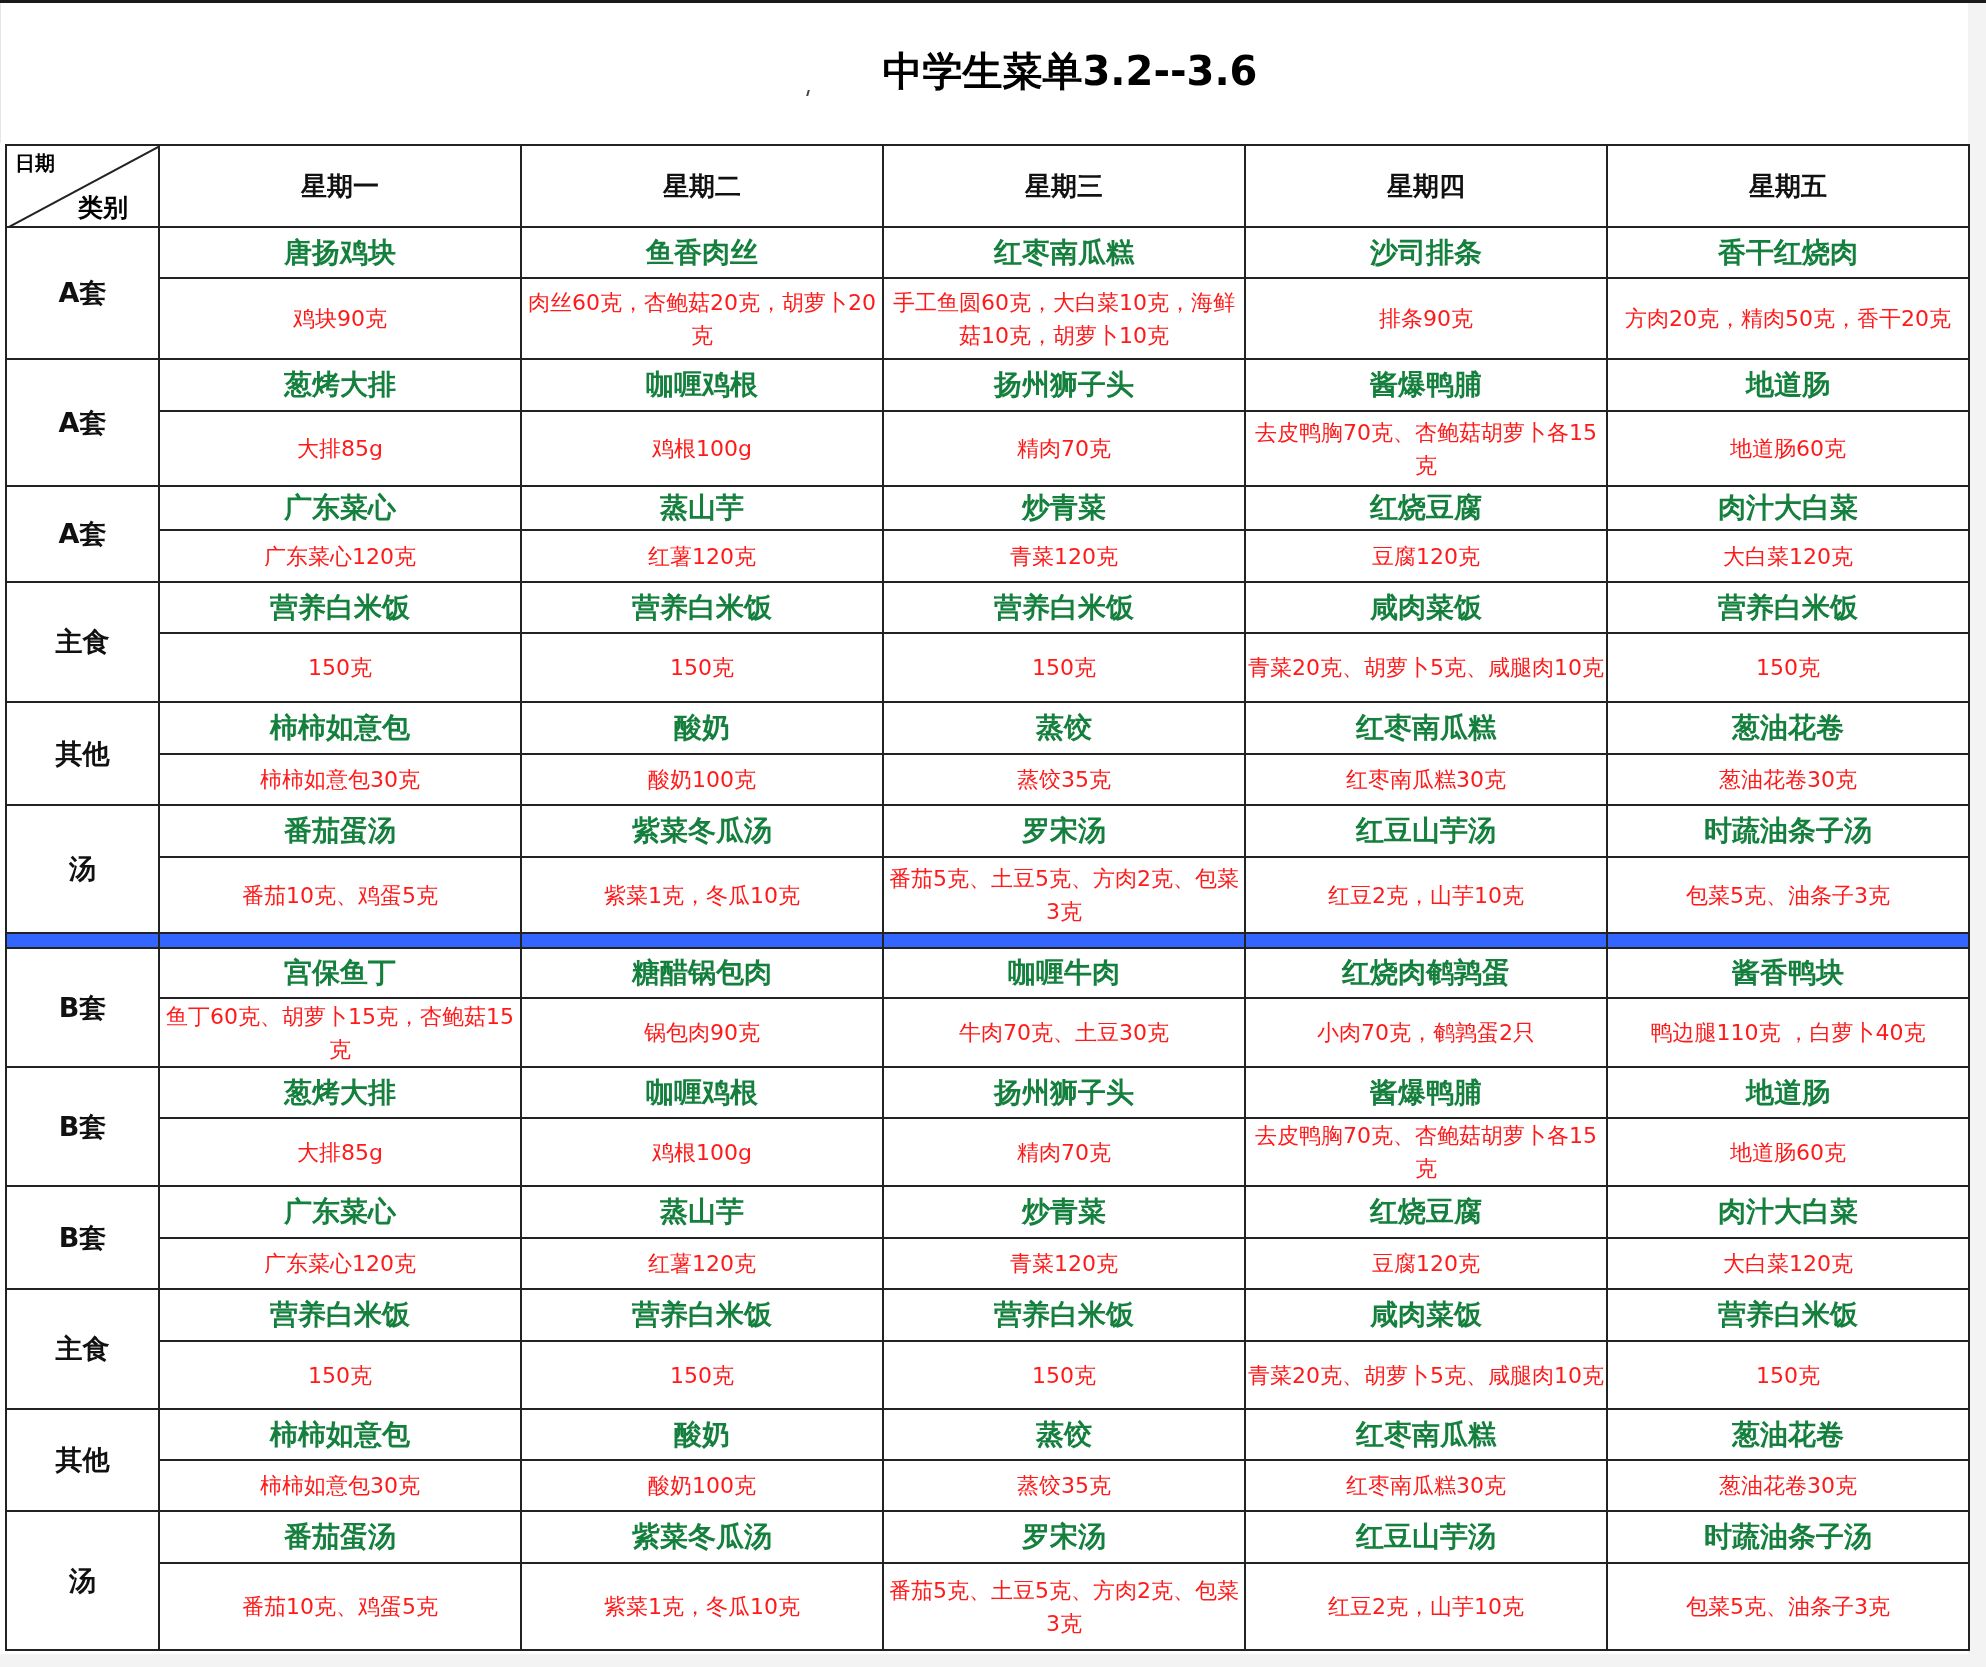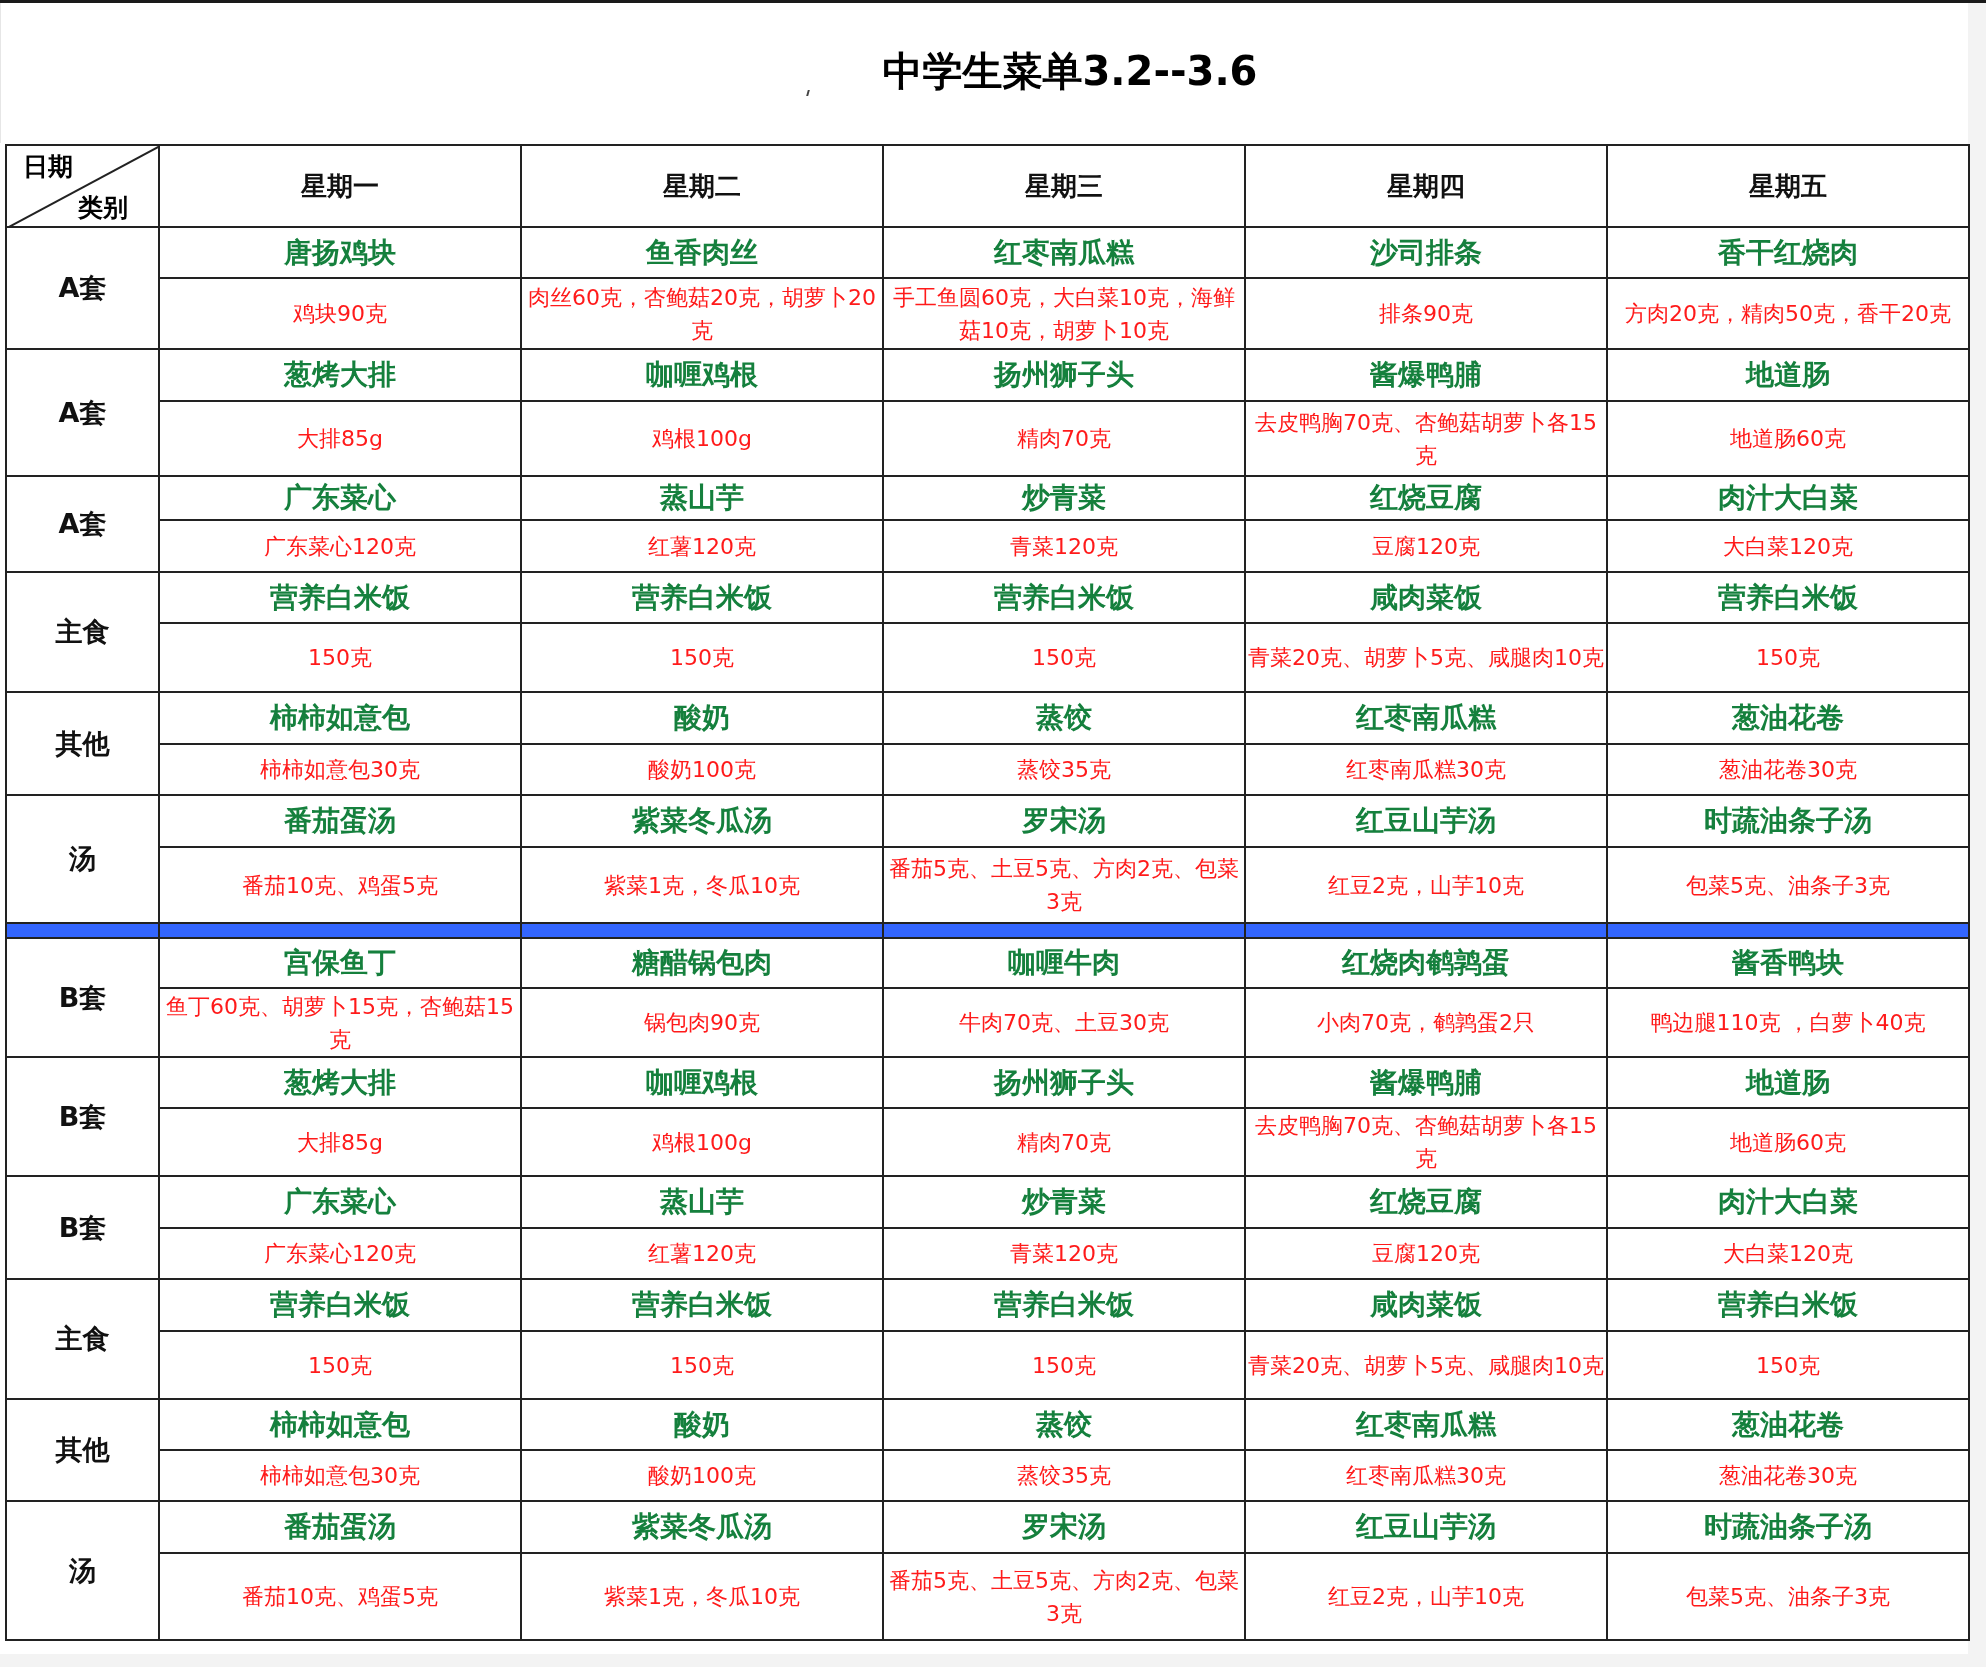--- a/index.html
+++ b/index.html
@@ -15,21 +15,21 @@
   .title-mark { position: absolute; left: 807px; top: 90px; width: 2px; height: 6px; background: #444; transform: skewX(-15deg); }
 
   table.menu { position: absolute; left: 5px; top: 144px; border-collapse: collapse; table-layout: fixed; }
   table.menu td { border: 2px solid #222; padding: 0; text-align: center; vertical-align: middle; }
   col.c-label { width: 153px; }
   col.c-day { width: 362px; }
 
   .hdr-day { font-family: Liberation Sans, sans-serif; font-weight: bold; font-size: 26px; color: #111; }
   .corner { position: relative; overflow: hidden; }
   .corner svg { position: absolute; left: 0; top: 0; }
-  .corner .c-top { position: absolute; left: 16px; top: 4px; font-weight: bold; font-size: 25px; font-family: "DejaVu Serif", serif; text-align: right; }
+  .corner .c-top { position: absolute; left: 8px; top: 4px; font-weight: bold; font-size: 20px; font-family: "DejaVu Serif", serif; text-align: right; }
   .corner .c-bot { position: absolute; right: 30px; bottom: 2px; font-weight: bold; font-size: 25px; font-family: Liberation Serif, serif; }
 
   .cat { font-weight: bold; font-size: 27px; color: #111; margin-top: 28px; }
   .dish { font-weight: bold; font-size: 28px; color: #15803d; }
   .detail { color: #ff1a1a; font-size: 22px; line-height: 33px; padding: 0 8px; }
   .divider-row td { background: #3366ff; border-color: #222; height: 13px; }
 </style>
 </head>
 <body>
 
@@ -65,21 +65,21 @@
       <td class="hdr-day">星期五</td>
     </tr>
   <tr style="height: 51px;">
         <td rowspan="2" class="cat">A套</td>
         <td class="dish">唐扬鸡块</td>
         <td class="dish">鱼香肉丝</td>
         <td class="dish">红枣南瓜糕</td>
         <td class="dish">沙司排条</td>
         <td class="dish">香干红烧肉</td>
       </tr>
-      <tr style="height: 71px;">
+      <tr style="height: 81px;">
         <td class="detail">鸡块90克</td>
         <td class="detail">肉丝60克，杏鲍菇20克，胡萝卜20克</td>
         <td class="detail">手工鱼圆60克，大白菜10克，海鲜菇10克，胡萝卜10克</td>
         <td class="detail">排条90克</td>
         <td class="detail">方肉20克，精肉50克，香干20克</td>
       </tr>
       <tr style="height: 52px;">
         <td rowspan="2" class="cat">A套</td>
         <td class="dish">葱烤大排</td>
         <td class="dish">咖喱鸡根</td>

